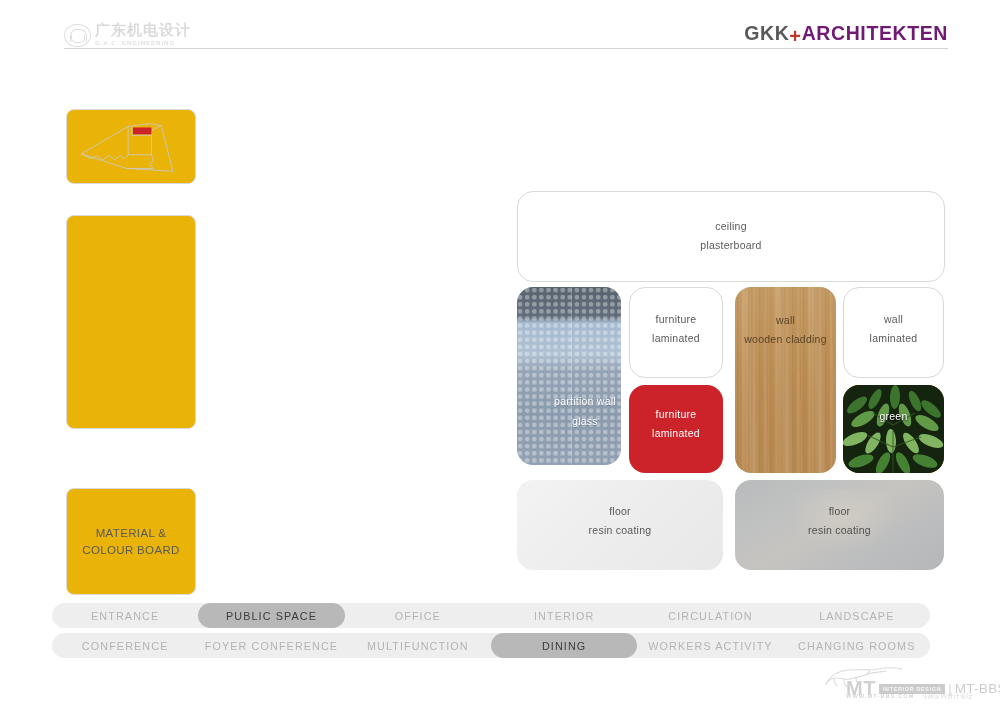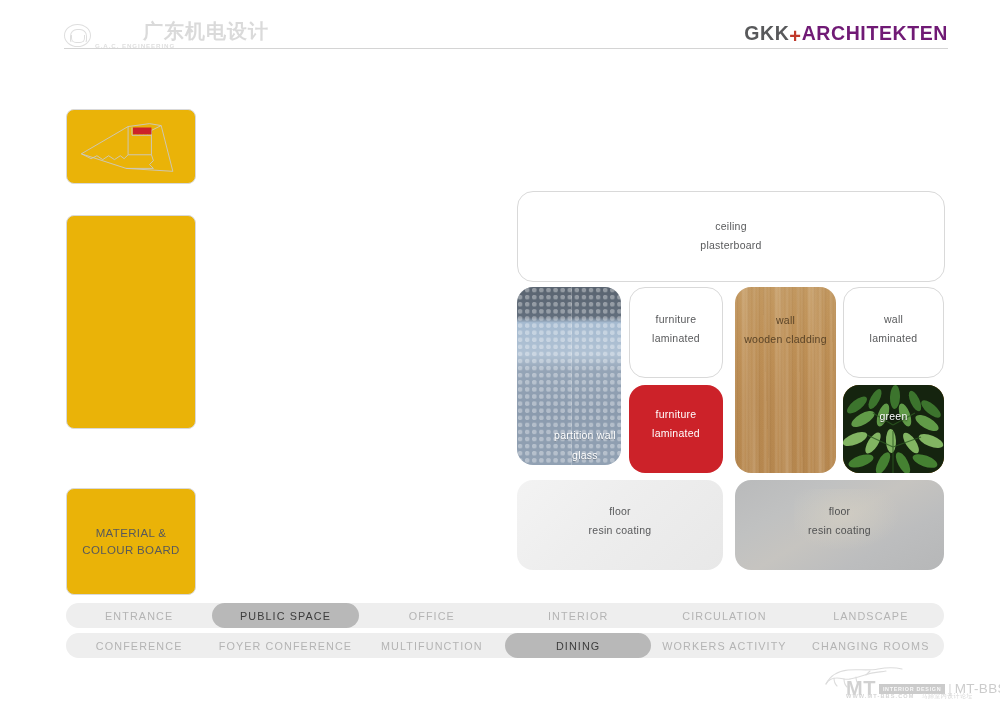--- a/index.html
+++ b/index.html
@@ -57,27 +57,26 @@
     border-top: none;
     border-radius: 0 0 5px 5px;
   }
   #client-logo .logotext {
     display: flex;
     flex-direction: column;
     justify-content: center;
     line-height: 1;
   }
   #client-logo .cn {
-    font-size: 20px;
+    font-size: 15px;
     letter-spacing: 1px;
     color: #8e8e8e;
     font-weight: bold;
     white-space: nowrap;
-    font-family: Liberation Sans, sans-serif;
-    margin-left: 48px;
+    font-family: Liberation Serif, serif;
   }
   #client-logo .en {
     font-size: 6.2px;
     letter-spacing: .9px;
     color: #9b9b9b;
     white-space: nowrap;
     margin-top: 2px;
     font-weight: bold;
   }
 
@@ -161,21 +160,21 @@
     background:
       linear-gradient(180deg,
         rgba(88,98,110,.97) 0%,
         rgba(96,108,122,.95) 17%,
         rgba(168,190,212,.90) 20%,
         rgba(182,200,218,.85) 38%,
         rgba(150,166,184,.85) 47%,
         rgba(139,155,174,.88) 70%,
         rgba(146,162,180,.88) 100%),
       #8c9aad;
-    justify-content: flex-end;
+    justify-content: center;
     padding-left: 32px;
   }
   #sw-glass .dots {
     position: absolute;
     inset: 0;
     z-index: 2;
     background-image: radial-gradient(circle at 3.1px 3.1px, rgba(255,255,255,.34) 2.3px, rgba(255,255,255,0) 2.6px);
     background-size: 7.1px 7.1px;
   }
   #sw-glass .seam {
@@ -269,21 +268,21 @@
     left: 28%; top: 10%;
     width: 52%; height: 70%;
     background: radial-gradient(ellipse at 45% 40%, rgba(215,210,196,.55) 0%, rgba(200,198,192,0) 68%);
     z-index: 1;
   }
   #sw-floor-b .lines { margin-top: 22px; color: #4f5051; }
 
   
   .navrow {
     position: absolute;
-    left: 66px;
+    left: 52px;
     width: 878px;
     height: 25px;
     background: #eeeeee;
     border-radius: 12.5px;
     display: flex;
   }
   #navrow1 { top: 603px; }
   #navrow2 { top: 633px; }
   .navtab {
     flex: 1 1 0;

